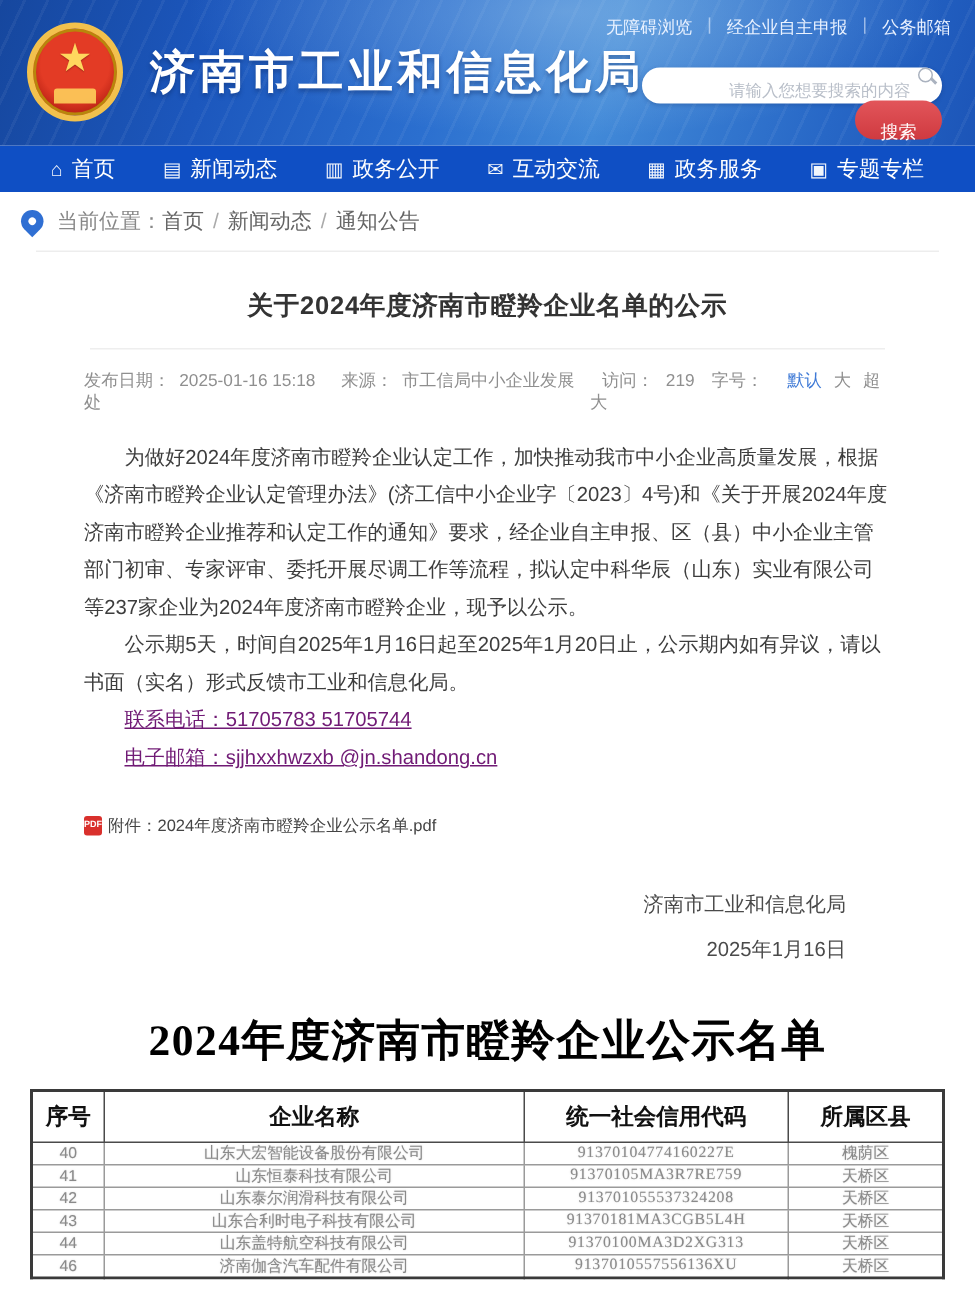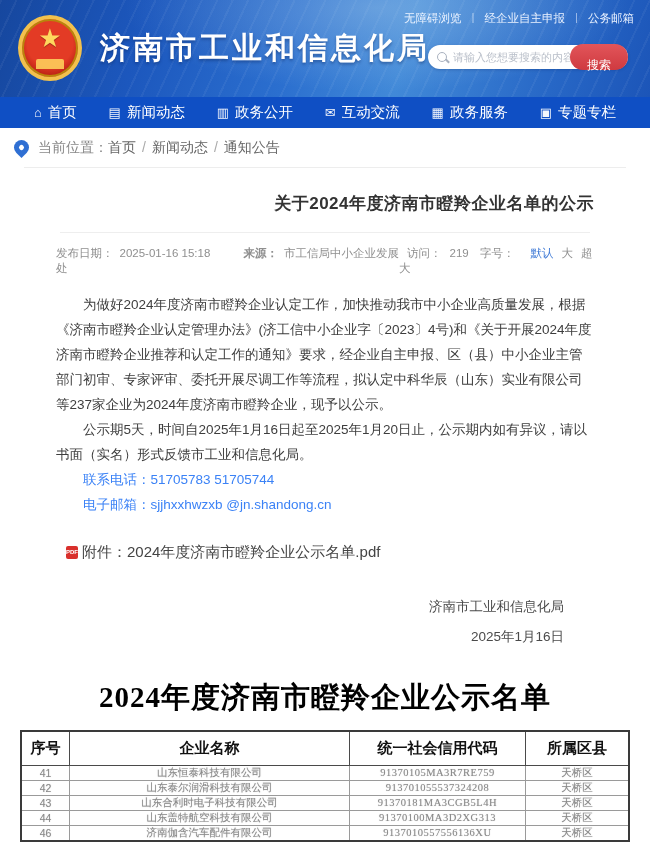--- a/index.html
+++ b/index.html
@@ -20,21 +20,21 @@
   .header-inner{ position:relative; z-index:2; height:100%; }
   .brand{ position:absolute; left:14px; top:11px; display:flex; align-items:center; }
   .emblem{ width:72px; height:74px; position:relative; }
   .emblem .ring{ position:absolute; inset:4px; border-radius:50%; background:radial-gradient(circle at 50% 42%, #e33b25 0 52%, #c22718 70%); border:4px solid #f2c14d; box-shadow:0 0 0 2px #b8860b inset; }
   .emblem .star{ position:absolute; top:14px; left:0; right:0; text-align:center; color:#ffd75e; font-size:26px; line-height:26px; text-shadow:0 1px 1px rgba(0,0,0,.3); }
   .emblem .gate{ position:absolute; bottom:16px; left:22px; right:22px; height:10px; background:#ffd75e; border-radius:2px 2px 0 0; opacity:.85; }
   .site-title{ margin-left:14px; color:#fff; font-size:30px; font-weight:bold; letter-spacing:3px; text-shadow:0 2px 3px rgba(10,40,100,.45); }
   .top-links{ position:absolute; top:11px; right:16px; display:flex; align-items:flex-start; color:#eaf2ff; font-size:11.5px; }
   .top-links a{ color:#eaf2ff; text-decoration:none; cursor:pointer; }
   .top-links .sep{ margin:0 10px; opacity:.6; }
-  .search-bar{ position:absolute; top:45px; right:22px; width:200px; height:24px; background:#fff; border-radius:13px; display:flex; align-items:center; box-shadow:0 1px 3px rgba(0,30,90,.25); }
+  .search-bar{ position:absolute; top:45px; right:22px; width:200px; height:24px; background:#fff; border-radius:13px; display:flex; align-items:flex-end; box-shadow:0 1px 3px rgba(0,30,90,.25);flex-direction:column; }
   .mag{ width:10px; height:10px; border:1.7px solid #aab2bf; border-radius:50%; margin:0 6px 0 9px; position:relative; flex:none; }
   .mag::after{ content:""; position:absolute; width:5px; height:1.7px; background:#aab2bf; transform:rotate(45deg); right:-4px; bottom:-1px; }
   .search-input{ border:none; outline:none; flex:1; font-size:11px; color:#333; background:transparent; min-width:0; }
   .search-input::placeholder{ color:#b9bfc9; }
   .search-btn{ height:24px; padding:13px 17px; border:none; border-radius:13px; background:linear-gradient(180deg,#e2555a,#cf3a40); color:#fff; font-size:12px; cursor:pointer; flex:none; }
 
   
   .main-nav{ height:31px; background:#0f4fc4; display:flex; align-items:center; justify-content:space-around; padding:0 18px; }
   .nav-item{ display:flex; align-items:center; gap:6px; color:#fff; font-size:14.5px; cursor:pointer; white-space:nowrap; }
   .nav-ico{ font-size:13px; opacity:.95; }
@@ -43,32 +43,32 @@
   .crumb-row{ height:39px; display:flex; align-items:center; padding:0 14px; background:#fff; }
   .pin{ width:15px; height:15px; border-radius:50% 50% 50% 0; background:#2f6fd3; transform:rotate(-45deg); position:relative; margin-right:9px; flex:none; }
   .pin::after{ content:""; position:absolute; width:5px; height:5px; background:#fff; border-radius:50%; top:5px; left:5px; }
   .crumb-text{ font-size:14px; color:#888; }
   .crumb-text a{ color:#666; text-decoration:none; cursor:pointer; }
   .crumb-text .sep{ margin:0 6px; color:#aaa; }
   .crumb-divider{ border:none; border-top:1px solid #ededed; margin:0 24px; }
 
   
   .article{ padding:24px 56px 0 56px; }
-  .article-title{ text-align:right; font-size:17px; font-weight:bold; color:#333; letter-spacing:.5px; }
+  .article-title{ text-align:center; font-size:17px; font-weight:bold; color:#333; letter-spacing:.5px; }
   .title-divider{ border:none; border-top:1px solid #eee; margin:17px 4px 0 4px; }
   .meta-row{ display:flex; justify-content:space-between; margin-top:13px; font-size:11.5px; color:#8f8f8f; }
   .meta-left span{ margin-right:6px; }
-  .meta-left .gap{ margin-left:24px;font-weight:bold; }
+  .meta-left .gap{ margin-left:8px; }
   .meta-right span{ margin-left:8px;text-align:center; }
   .fs-opt{ cursor:pointer; color:#8f8f8f; }
   .fs-opt.active{ color:#3f7ad6; }
   .article-body{ margin-top:16px; font-size:13.5px; line-height:25px; color:#3d3d3d; }
   .article-body p{ text-indent:2em; }
-  .contact{ text-indent:2em; font-size:13.5px; line-height:25px; color:#3b82f6; }
-  .attachment{ margin:26px 0 0 10px; font-size:15px; color:#444; display:flex; align-items:center; }
+  .contact{ text-indent:2em; font-size:13.5px; line-height:25px; color:#701a75;text-decoration:underline; }
+  .attachment{ margin:26px 0 0 0; font-size:11px; color:#444; display:flex; align-items:center; }
   .pdf-ico{ width:12px; height:13px; background:#d9302c; border-radius:2px; margin-right:4px; position:relative; flex:none; }
   .pdf-ico::after{ content:"PDF"; position:absolute; inset:0; color:#fff; font-size:6px; line-height:13px; text-align:center; font-weight:bold; }
   .attachment a{ color:#444; text-decoration:none; cursor:pointer; }
   .signature{ margin:30px 30px 0 0; text-align:right; font-size:13.5px; color:#4a4a4a; line-height:30px; }
 
   
   .list-section{ padding:26px 20px 0 20px; }
   .list-title{ text-align:center; font-family:"Liberation Serif","DejaVu Serif",serif; font-size:29px; font-weight:bold; color:#000; letter-spacing:1px; }
   table.pub{ width:100%; border-collapse:collapse; margin-top:12px; border:2px solid #3a3a3a; table-layout:fixed; }
   table.pub th{ border:1px solid #4a4a4a; font-size:15px; color:#111; height:34px; background:#fff; font-weight:bold; }
@@ -179,20 +179,26 @@
     <thead>
         <tr id="pub-head">
           <th>序号</th>
           <th>企业名称</th>
           <th>统一社会信用代码</th>
           <th>所属区县</th>
         </tr>
       </thead>
     <tbody id="pub-body">
         <tr>
+          <td>40</td>
+          <td>山东大宏智能设备股份有限公司</td>
+          <td class="code">91370104774160227E</td>
+          <td>槐荫区</td>
+        </tr>
+        <tr>
           <td>41</td>
           <td>山东恒泰科技有限公司</td>
           <td class="code">91370105MA3R7RE759</td>
           <td>天桥区</td>
         </tr>
         <tr>
           <td>42</td>
           <td>山东泰尔润滑科技有限公司</td>
           <td class="code">913701055537324208</td>
           <td>天桥区</td>

